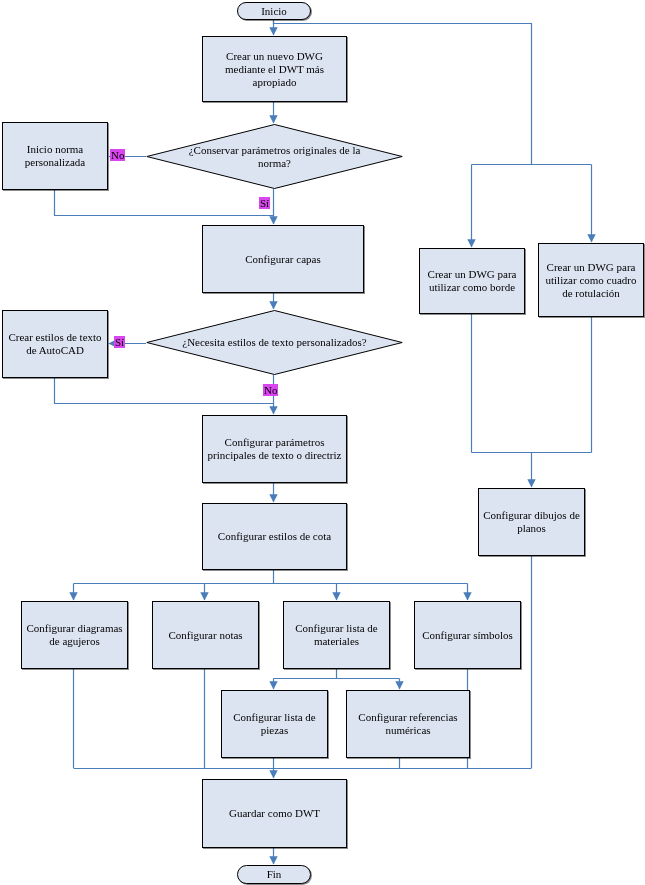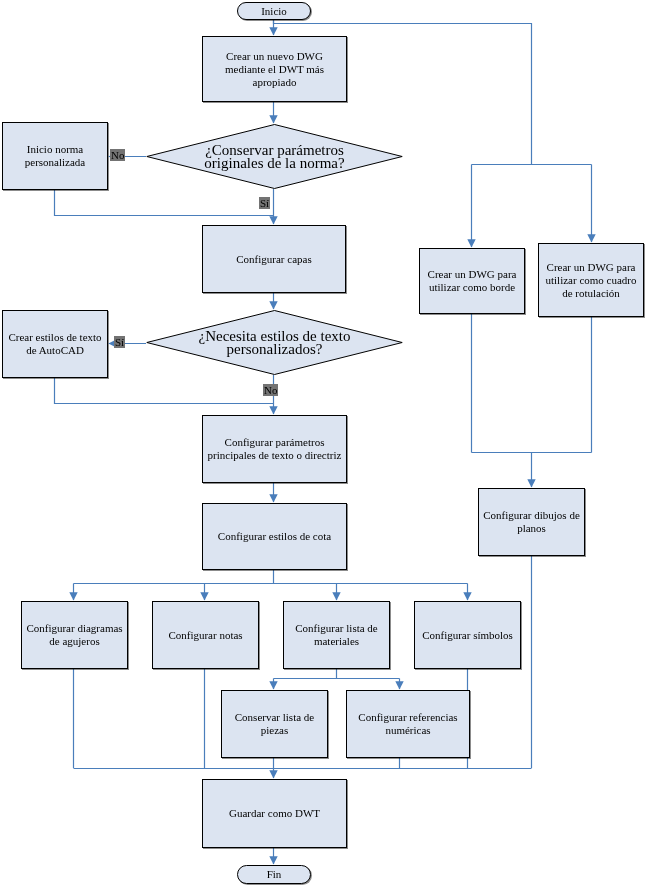--- a/index.html
+++ b/index.html
@@ -18,24 +18,24 @@
     display:flex; align-items:center; justify-content:center;
     text-align:center; font-size:11px; line-height:13px; padding:20px 4px;
   }
   .terminal { border-radius:10px; padding:0 2px; }
   .diamond { position:absolute; }
   .diamond svg { position:absolute; left:0; top:0; width:100%; height:100%; display:block; }
   .diamond polygon { fill:var(--node-fill,#dce4f1); stroke:var(--node-border,#000); stroke-width:1; }
   .dtext {
     position:absolute; left:0; top:0; right:0; bottom:0;
     display:flex; align-items:center; justify-content:center;
-    text-align:center; font-size:15px; line-height:13px; padding:0 30px;
+    text-align:center; font-size:11px; line-height:13px; padding:0 30px;
   }
   .edge-label {
-    position:absolute; background:#737373; font-size:11px; line-height:12px;
+    position:absolute; background:#d946ef; font-size:11px; line-height:12px;
     padding:0 1px; color:#000;
   }
 </style>
 </head>
 <body>
 
 <div class="canvas">
 
   <svg class="wires" width="645" height="885" viewBox="0 0 645 885">
     <defs>
@@ -77,21 +77,21 @@
   <div class="node terminal" style="left:237px;top:2px;width:74px;height:18px">
     <span>Inicio</span>
   </div>
   <div class="node terminal" style="left:237px;top:865px;width:74px;height:19px">
     <span>Fin</span>
   </div>
 
   <div class="node" style="left:202px;top:36px;width:145px;height:66px">
     <span>Crear un nuevo DWG mediante el DWT más apropiado</span>
   </div>
-  <div class="node" style="left:202px;top:225px;width:144px;height:68px">
+  <div class="node" style="left:202px;top:225px;width:162px;height:68px">
     <span>Configurar capas</span>
   </div>
   <div class="node" style="left:202px;top:415px;width:145px;height:68px">
     <span>Configurar parámetros principales de texto o directriz</span>
   </div>
   <div class="node" style="left:202px;top:503px;width:145px;height:67px">
     <span>Configurar estilos de cota</span>
   </div>
   <div class="node" style="left:202px;top:779px;width:145px;height:69px">
     <span>Guardar como DWT</span>
@@ -111,21 +111,21 @@
     <span>Configurar notas</span>
   </div>
   <div class="node" style="left:283px;top:601px;width:107px;height:68px">
     <span>Configurar lista de materiales</span>
   </div>
   <div class="node" style="left:414px;top:601px;width:107px;height:68px">
     <span>Configurar símbolos</span>
   </div>
 
   <div class="node" style="left:221px;top:690px;width:107px;height:68px">
-    <span>Conservar lista de piezas</span>
+    <span>Configurar lista de piezas</span>
   </div>
   <div class="node" style="left:346px;top:690px;width:124px;height:68px">
     <span>Configurar referencias numéricas</span>
   </div>
 
   <div class="node" style="left:419px;top:248px;width:106px;height:66px">
     <span>Crear un DWG para utilizar como borde</span>
   </div>
   <div class="node" style="left:538px;top:243px;width:106px;height:74px">
     <span>Crear un DWG para utilizar como cuadro de rotulación</span>

